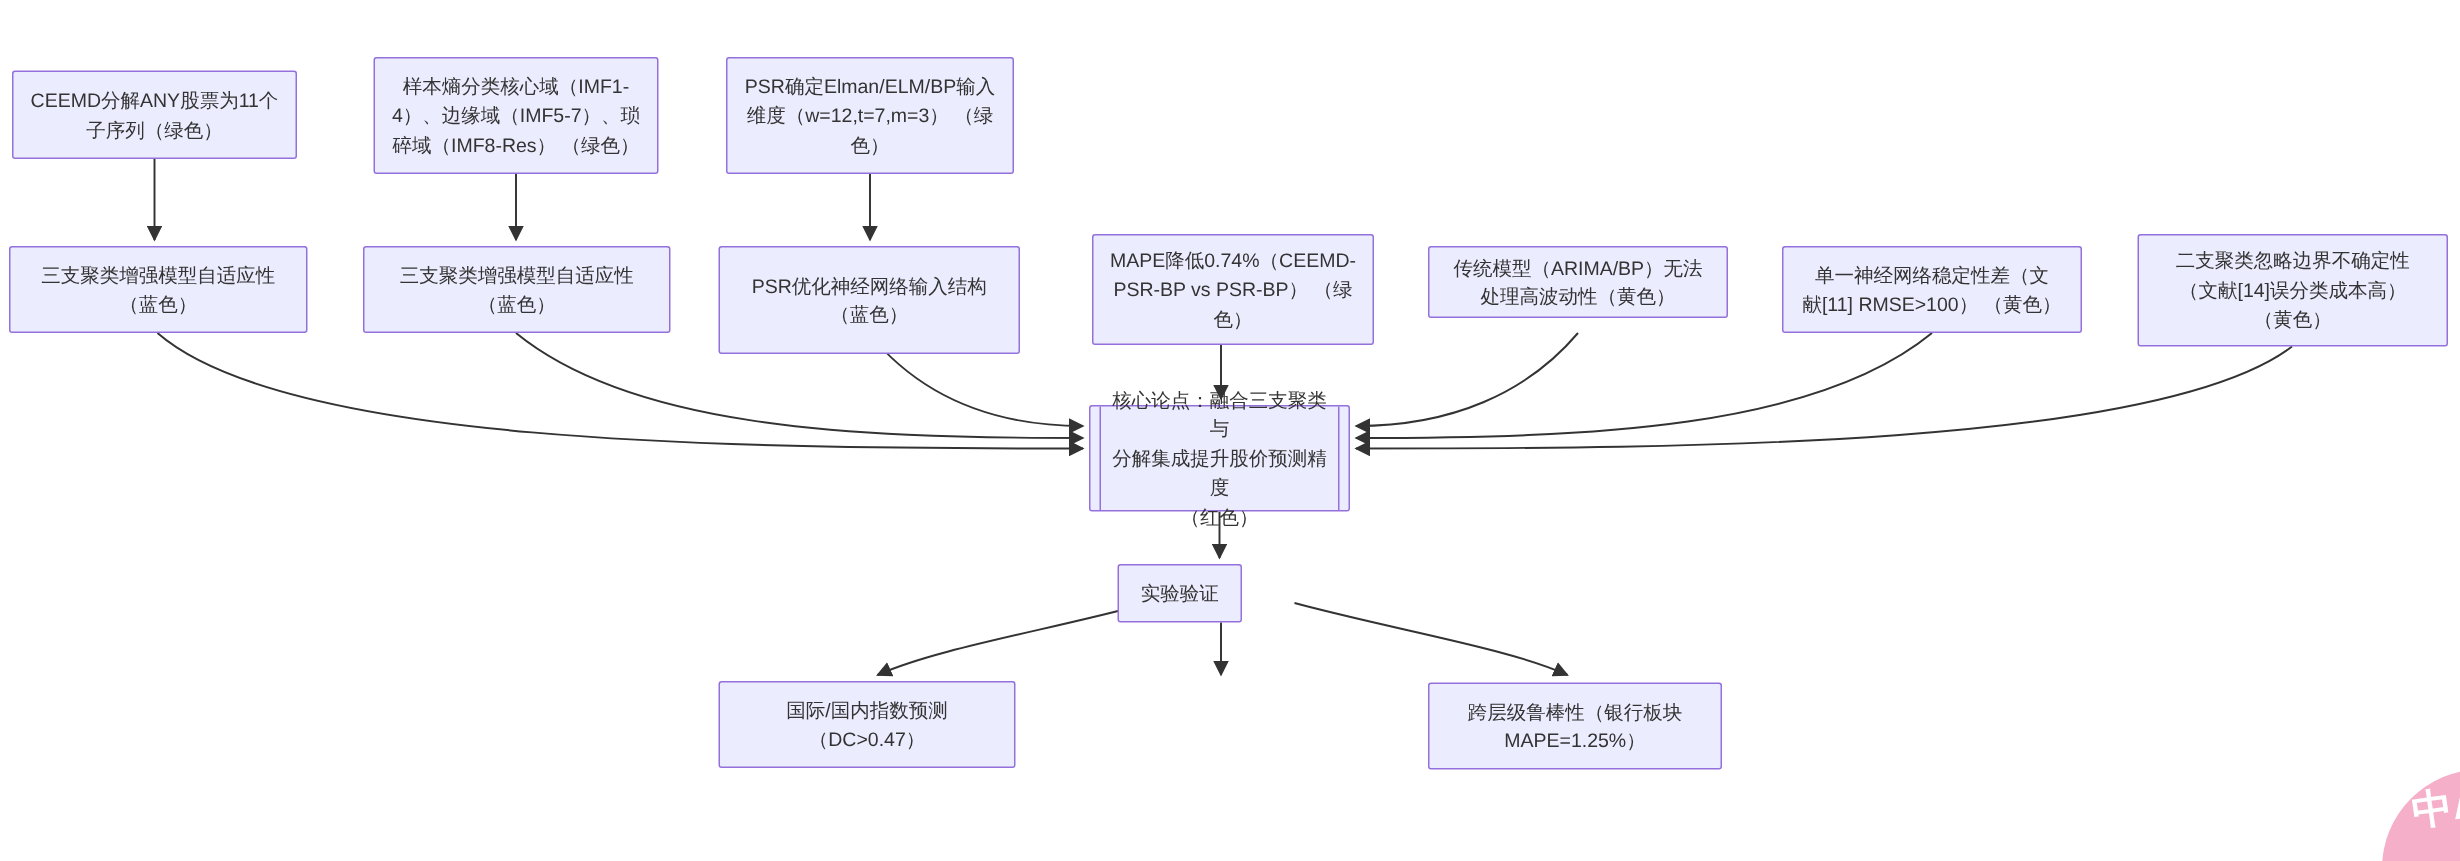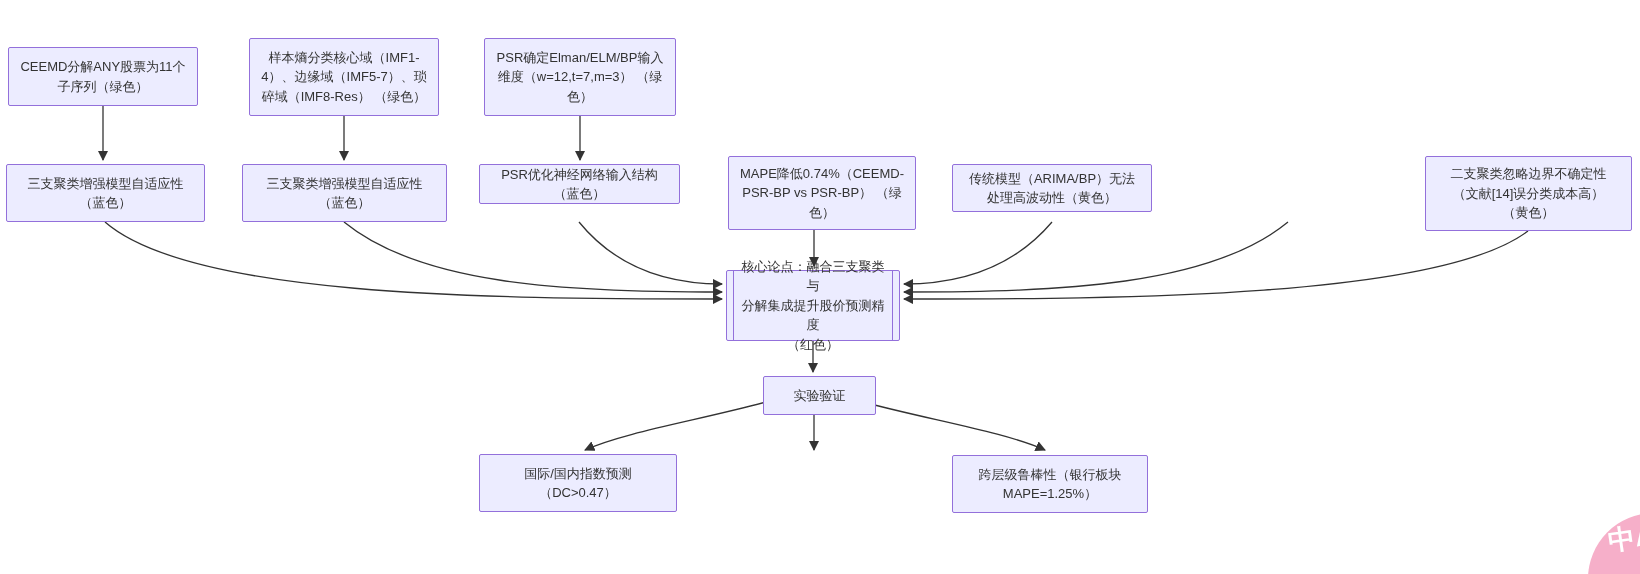--- a/index.html
+++ b/index.html
@@ -83,40 +83,42 @@
 4）、边缘域（IMF5-7）、琐
 碎域（IMF8-Res） （绿色）</div>
   <div class="node" style="left:484px;top:38px;width:192px;height:78px">PSR确定Elman/ELM/BP输入
 维度（w=12,t=7,m=3） （绿
 色）</div>
 
   <div class="node" style="left:6px;top:164px;width:199px;height:58px">三支聚类增强模型自适应性
 （蓝色）</div>
   <div class="node" style="left:242px;top:164px;width:205px;height:58px">三支聚类增强模型自适应性
 （蓝色）</div>
-  <div class="node" style="left:479px;top:164px;width:201px;height:40px">PSR优化神经网络输入结构
+  <div class="node" style="left:479px;top:164px;width:201px;height:72px">PSR优化神经网络输入结构
 （蓝色）</div>
   <div class="node" style="left:728px;top:156px;width:188px;height:74px">MAPE降低0.74%（CEEMD-
 PSR-BP vs PSR-BP） （绿
 色）</div>
   <div class="node" style="left:952px;top:164px;width:200px;height:48px">传统模型（ARIMA/BP）无法
 处理高波动性（黄色）</div>
+  <div class="node" style="left:1188px;top:164px;width:200px;height:58px">单一神经网络稳定性差（文
+献[11] RMSE&gt;100） （黄色）</div>
   <div class="node" style="left:1425px;top:156px;width:207px;height:75px">二支聚类忽略边界不确定性
 （文献[14]误分类成本高）
 （黄色）</div>
 
   <div class="node subroutine" style="left:726px;top:270px;width:174px;height:71px">
     <span class="sub-line left"></span>
     <span class="sub-line right"></span>
     <span>核心论点：融合三支聚类与
 分解集成提升股价预测精度
 （红色）</span>
   </div>
 
-  <div class="node" style="left:763px;top:376px;width:113px;height:39px">实验验证</div>
+  <div class="node" style="left:745px;top:376px;width:83px;height:39px">实验验证</div>
 
   <div class="node" style="left:479px;top:454px;width:198px;height:58px">国际/国内指数预测
 （DC&gt;0.47）</div>
   <div class="node" style="left:952px;top:455px;width:196px;height:58px">跨层级鲁棒性（银行板块
 MAPE=1.25%）</div>
 
   <div class="watermark">
     <span class="watermark-text">中A</span>
   </div>
 

